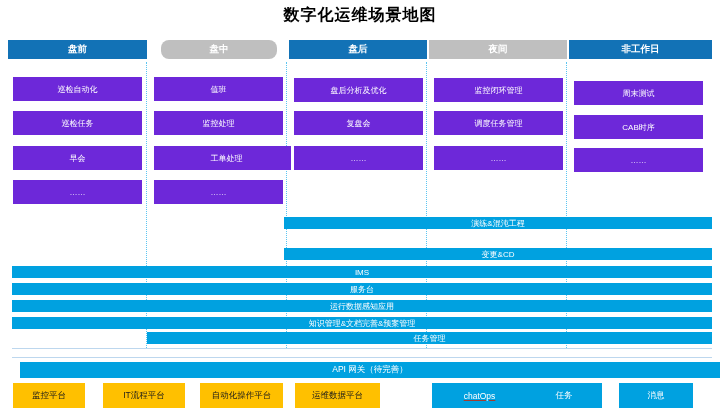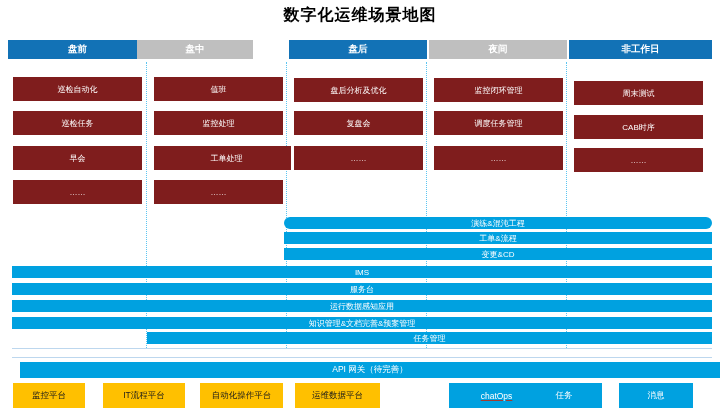--- a/index.html
+++ b/index.html
@@ -15,21 +15,21 @@
     position:absolute; top:26px; left:0; width:720px; text-align:center;
     font-size:9px; color:#3a3a3a;
   }
   .hdr {
     position:absolute; top:40px; height:19px; color:#fff; font-weight:bold;
     font-size:9.5px; display:flex; align-items:center; justify-content:center;
   }
   .hdr.blue { background:#1272B6; }
   .hdr.gray { background:#BFBFBF; }
   .box {
-    position:absolute; width:129px; height:24px; background:#7f1d1d; color:#fff;
+    position:absolute; width:129px; height:24px; background:#6d28d9; color:#fff;
     font-size:8px; display:flex; align-items:center; justify-content:center;
     text-align:left;
   }
   .bar {
     position:absolute; height:12px; background:#00A1E0; color:#fff;
     font-size:8px; display:flex; align-items:center; justify-content:center;
   }
   .vsep {
     position:absolute; top:62px; height:286px; width:0;
     border-left:1px dotted #5BC6F2;
@@ -54,21 +54,21 @@
 <div class="page">
 
   <div class="title">数字化运维场景地图</div>
 
   <div class="vsep" style="left:146px;"></div>
   <div class="vsep" style="left:286px;"></div>
   <div class="vsep" style="left:426px;"></div>
   <div class="vsep" style="left:566px;"></div>
 
   <div class="hdr blue" style="left:8px;   width:139px;">盘前</div>
-  <div class="hdr gray" style="left:137px; width:116px;">盘中</div>
+  <div class="hdr gray" style="left:161px; width:116px;border-radius:8px;">盘中</div>
   <div class="hdr blue" style="left:289px; width:138px;">盘后</div>
   <div class="hdr gray" style="left:429px; width:138px;">夜间</div>
   <div class="hdr blue" style="left:569px; width:143px;text-align:center;">非工作日</div>
 
   <div class="box" style="left:13px; top:77px;">巡检自动化</div>
   <div class="box" style="left:13px; top:111px;">巡检任务</div>
   <div class="box" style="left:13px; top:146px;">早会</div>
   <div class="box" style="left:13px; top:180px;">……</div>
 
   <div class="box" style="left:154px; top:77px;">值班</div>
@@ -81,35 +81,34 @@
   <div class="box" style="left:294px; top:146px;">……</div>
 
   <div class="box" style="left:434px; top:78px;">监控闭环管理</div>
   <div class="box" style="left:434px; top:111px;">调度任务管理</div>
   <div class="box" style="left:434px; top:146px;">……</div>
 
   <div class="box" style="left:574px; top:81px;">周末测试</div>
   <div class="box" style="left:574px; top:115px;">CAB时序</div>
   <div class="box" style="left:574px; top:148px;">……</div>
 
-  <div class="bar" style="left:284px; top:217px; width:428px;border-radius:6px;">演练&amp;混沌工程</div>
-  <div class="bar" style="left:284px; top:232px; width:428px;">工单&amp;流程</div>
+  <div class="bar" style="left:284px; top:217px; width:428px;">演练&amp;混沌工程</div>
   <div class="bar" style="left:284px; top:248px; width:428px;">变更&amp;CD</div>
   <div class="bar" style="left:12px;  top:266px; width:700px;">IMS</div>
   <div class="bar" style="left:12px;  top:283px; width:700px;">服务台</div>
   <div class="bar" style="left:12px;  top:300px; width:700px;">运行数据感知应用</div>
   <div class="bar" style="left:12px;  top:317px; width:700px;">知识管理&amp;文档完善&amp;预案管理</div>
   <div class="bar" style="left:147px; top:332px; width:565px;">任务管理</div>
 
   <div class="hline" style="top:348px;"></div>
   <div class="hline" style="top:357px;"></div>
 
   <div class="gw">API 网关（待完善）</div>
 
   <div class="plat orange" style="left:13px;  width:72px;">监控平台</div>
   <div class="plat orange" style="left:200px; width:83px;">自动化操作平台</div>
   <div class="plat orange" style="left:103px; width:82px;">IT流程平台</div>
   <div class="plat orange" style="left:295px; width:85px;">运维数据平台</div>
-  <div class="plat blue ulink" style="left:449px; width:95px;">chatOps</div>
+  <div class="plat blue ulink" style="left:432px; width:95px;">chatOps</div>
   <div class="plat blue" style="left:526px; width:76px;">任务</div>
   <div class="plat blue" style="left:619px; width:74px;">消息</div>
 
 </div>
 
 </body></html>

